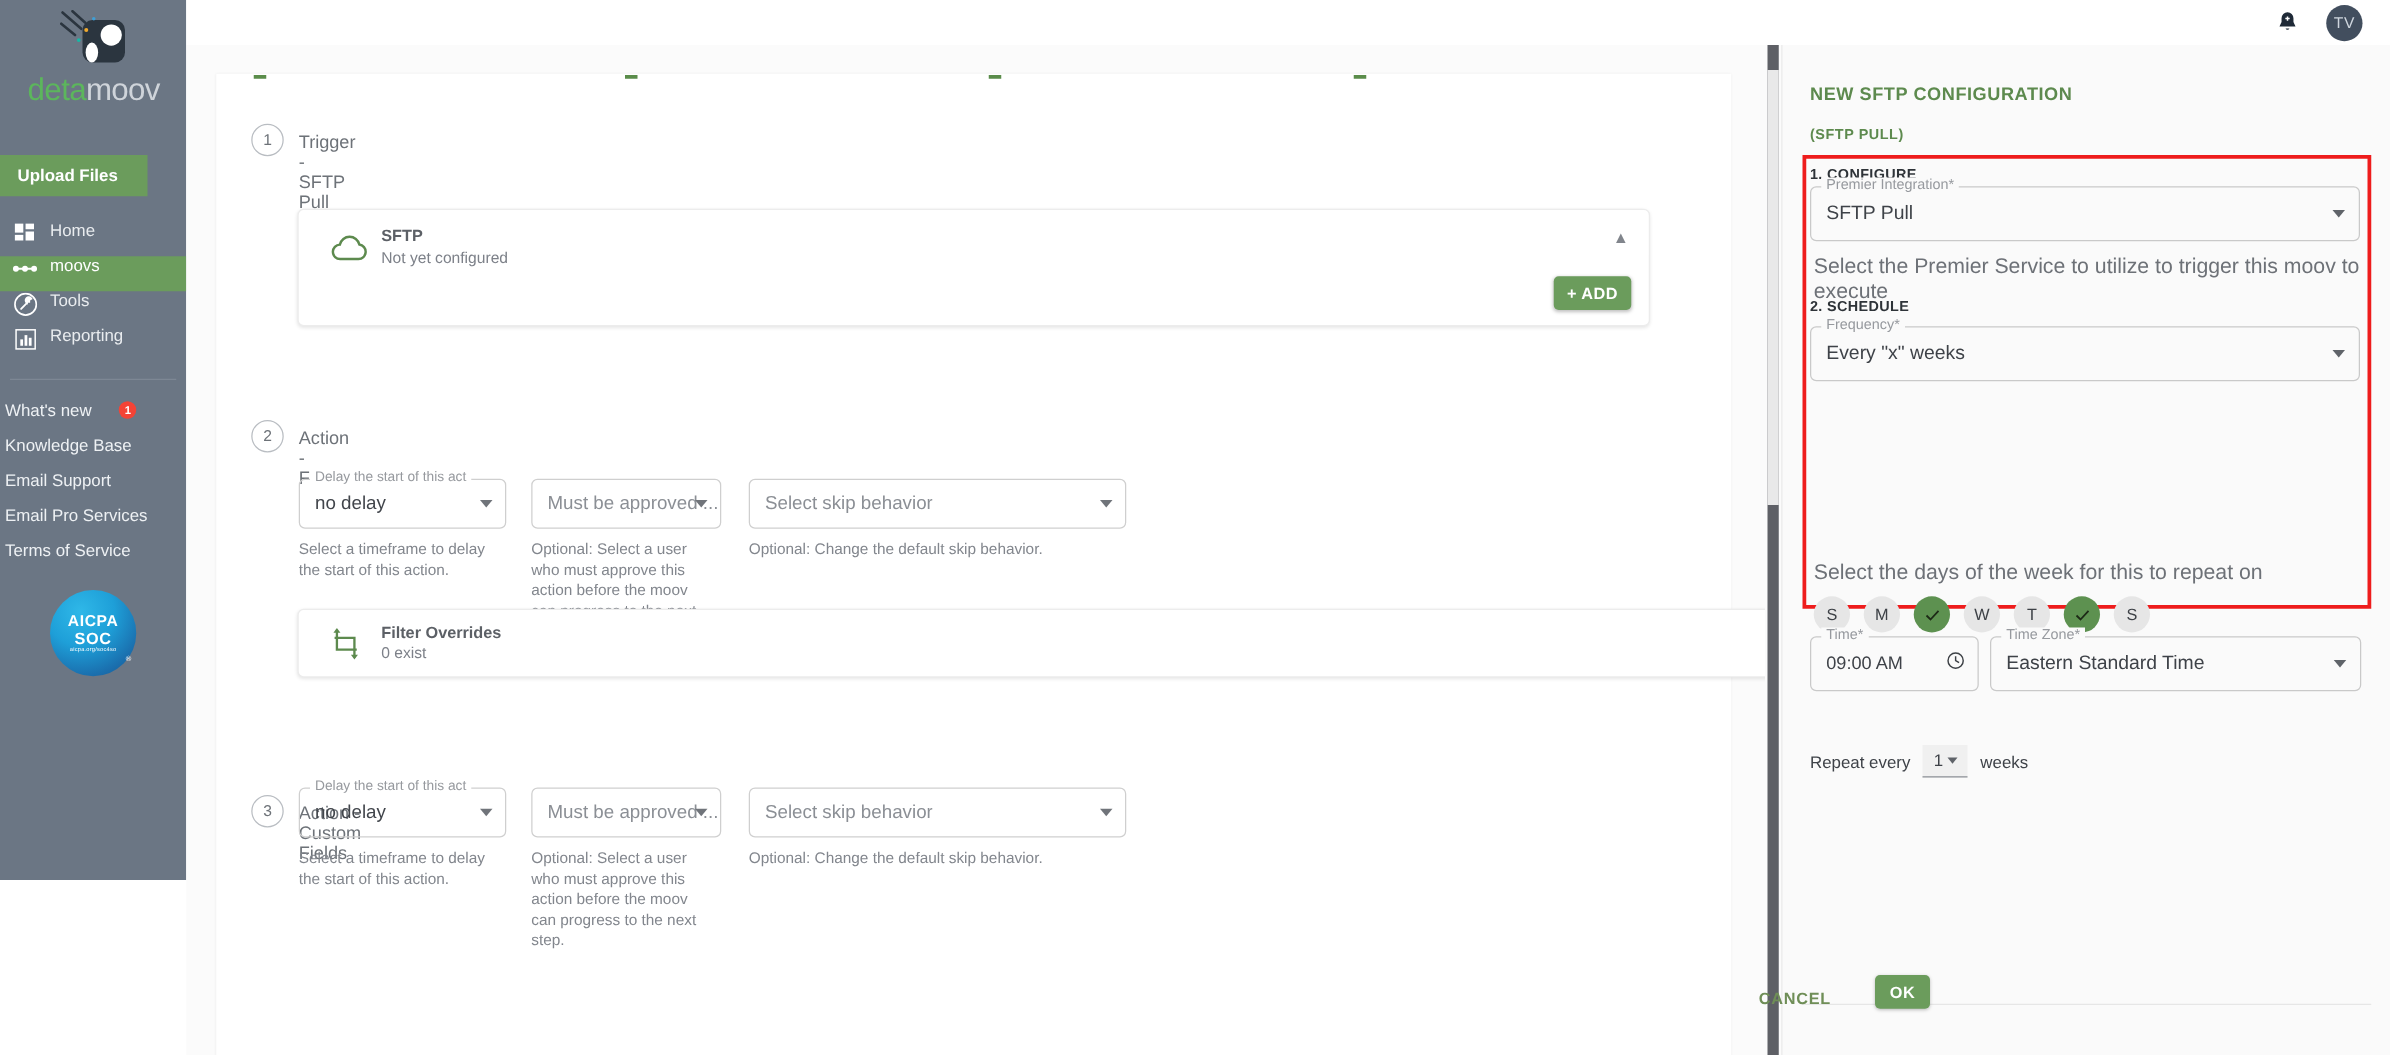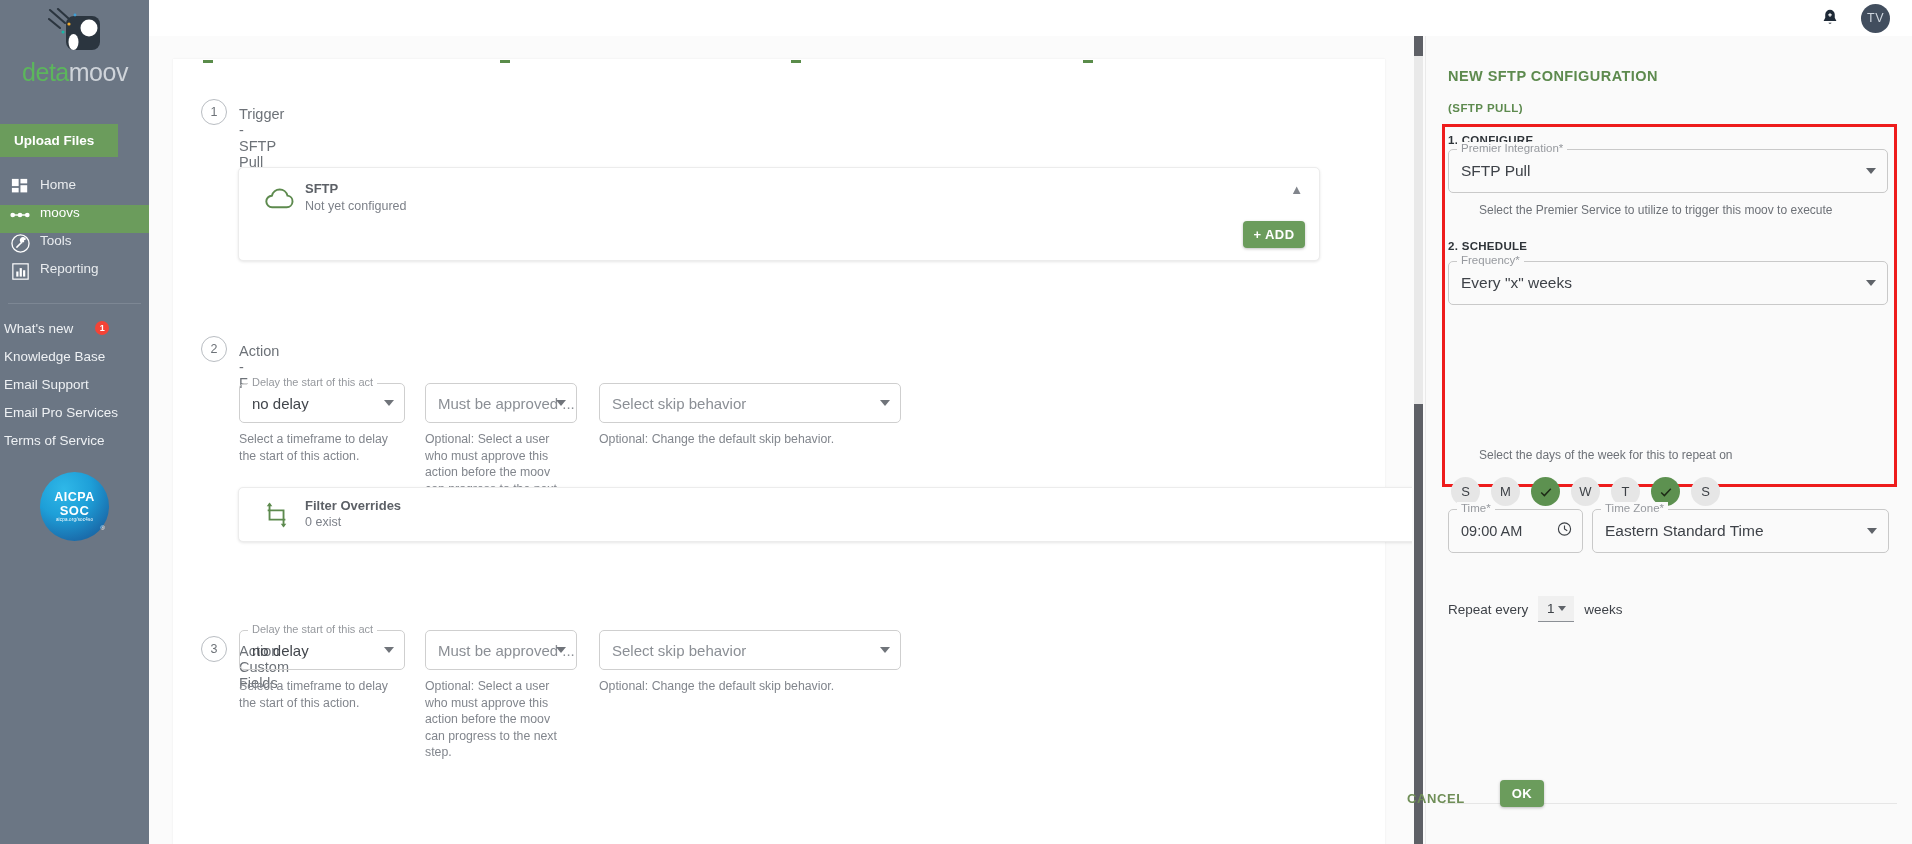--- a/index.html
+++ b/index.html
@@ -7,21 +7,21 @@
   body {
     width:1912px; height:844px;
     font-family:"Liberation Sans", sans-serif;
     background:#ffffff;
     overflow:hidden;
     position:relative;
   }
 
   
   #sidebar {
-    position:absolute; left:0; top:0; width:149px; height:844px;
+    position:absolute; left:0; top:0; width:149px; height:704px;
     background:#6b7684; color:#fff;
     display:flex; flex-direction:column;
   }
   .logo-wrap { height:118px; position:relative; }
   .logo-mark { position:absolute; left:48px; top:8px; width:58px; height:58px; }
   .logo-text { position:absolute; left:16px; top:58px; width:118px; text-align:center;
     font-size:25px; letter-spacing:-0.5px; }
   .logo-text .g { color:#5cb65c; }
   .logo-text .d { color:#cfd4da; }
 
@@ -169,21 +169,21 @@
   }
   .pfield .val {
     position:absolute; left:13px; top:50%; transform:translateY(-50%);
     font-size:15.5px; color:#3e4248; white-space:nowrap;
   }
   .pfield .caret {
     position:absolute; right:12px; top:50%; transform:translateY(-50%);
     width:0; height:0; border-left:5px solid transparent; border-right:5px solid transparent;
     border-top:6px solid #5f6369;
   }
-  .phelp { position:absolute; font-size:12px; color:#6d7177;margin-left:28px; }
+  .phelp { position:absolute; font-size:17px; color:#6d7177; }
 
   .daysrow { position:absolute; left:1200px; display:flex; gap:11px; }
   .day {
     width:29px; height:29px; border-radius:50%; background:#e6e6e6; color:#3d4146;
     display:flex; align-items:center; justify-content:center; font-size:13px; cursor:pointer;
   }
   .day.sel { background:#5d9150; color:#fff; }
   .day.sel svg { display:block; }
 
   .cal-ico { position:absolute; right:13px; top:50%; transform:translateY(-50%); cursor:pointer; }

